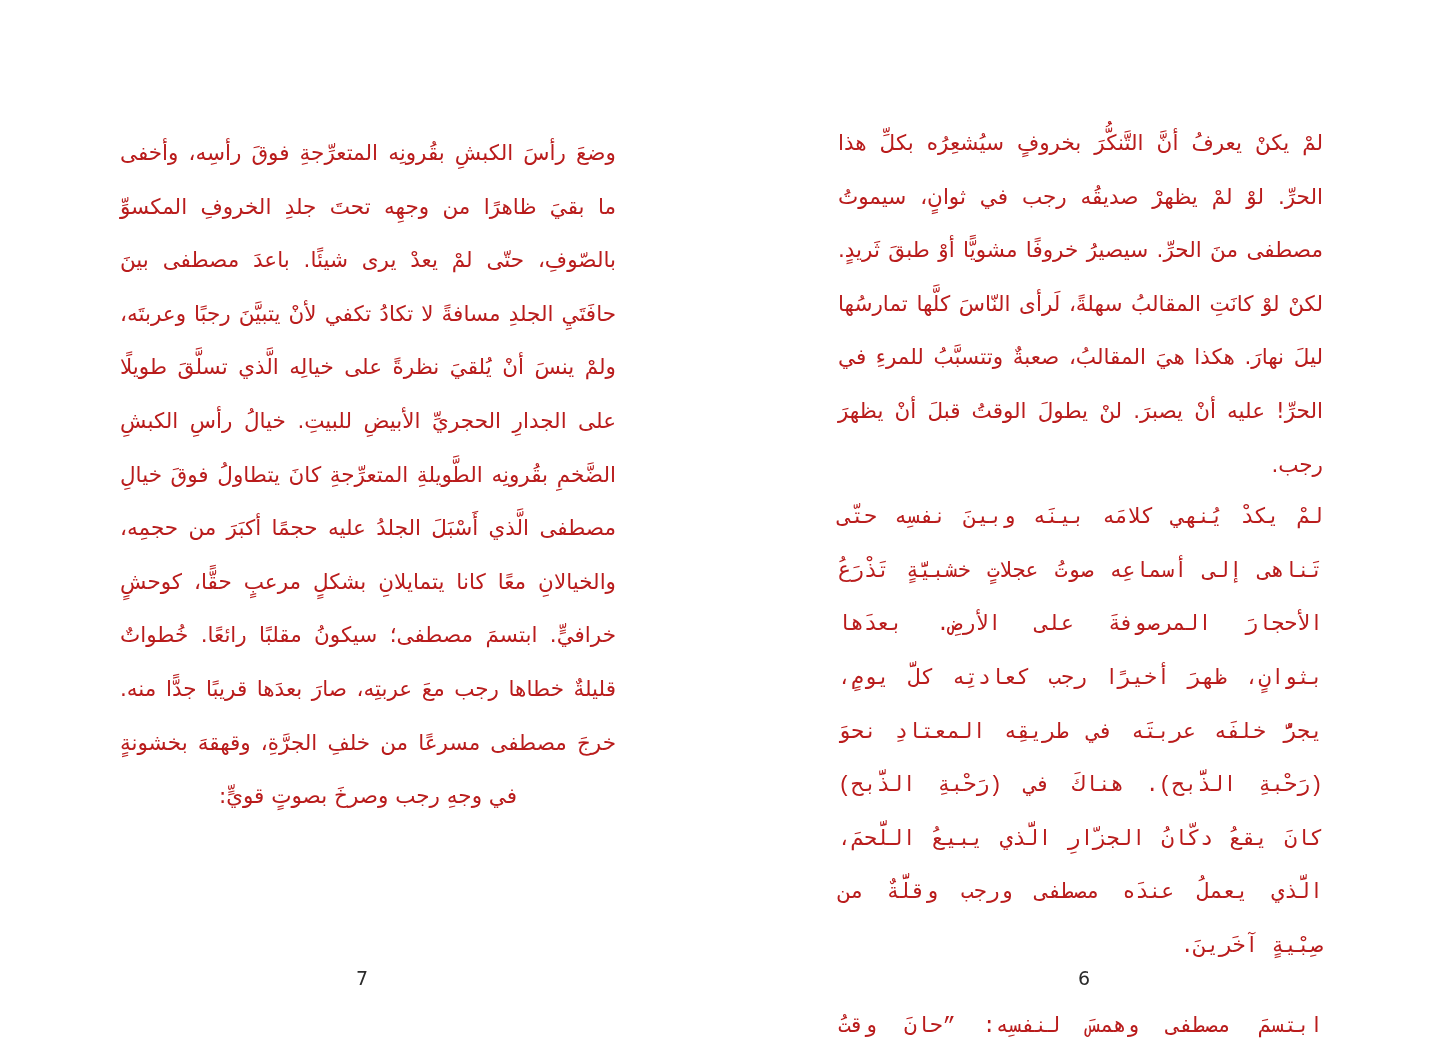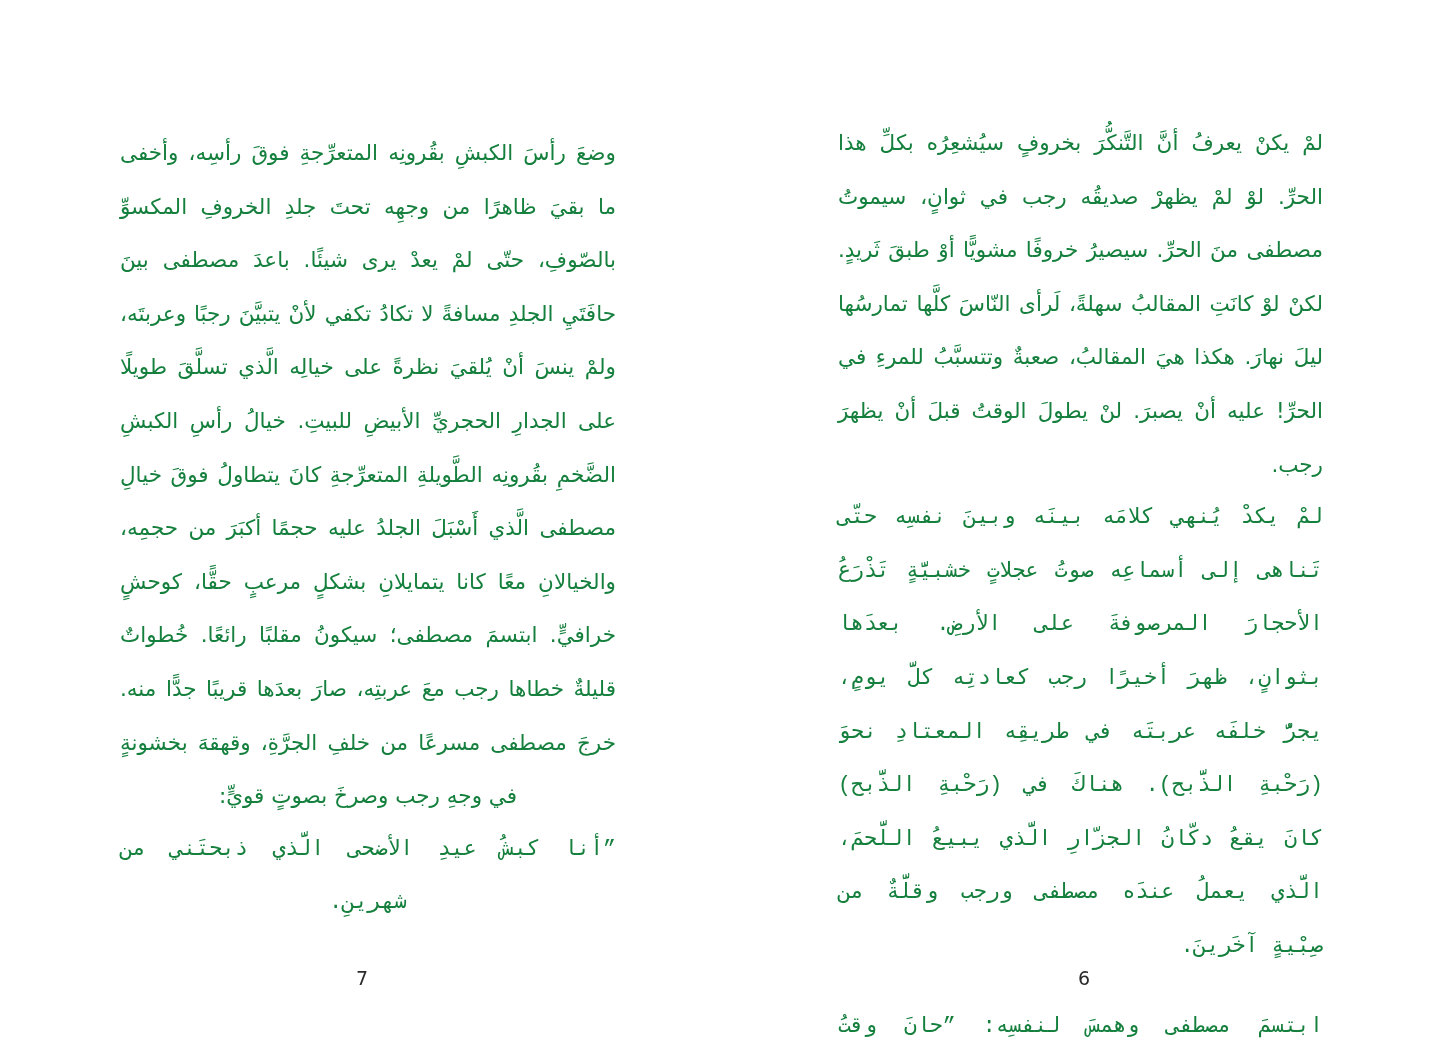--- a/index.html
+++ b/index.html
@@ -47,21 +47,21 @@
     width: 496px;
   }
 
   .textblock {
     direction: rtl;
     text-align: justify;
     text-align-last: right;
     text-justify: inter-word;
     font-size: 21.5px;
     line-height: 53.6px;
-    color: #15803d;
+    color: #b91c1c;
     font-family: "DejaVu Sans", "Liberation Sans", sans-serif;
     margin-left: 8px;
     -webkit-font-smoothing: antialiased;
   }
 
   .para {
     margin: 0;
     padding: 0;
     text-align: justify;
     text-align-last: right;
@@ -96,18 +96,17 @@
       <p class="para">لمْ يكنْ يعرفُ أنَّ التَّنكُّرَ بخروفٍ سيُشعِرُه بكلِّ هذا الحرِّ. لوْ لمْ يظهرْ صديقُه رجب في ثوانٍ، سيموتُ مصطفى منَ الحرِّ. سيصيرُ خروفًا مشويًّا أوْ طبقَ ثَريدٍ. لكنْ لوْ كانَتِ المقالبُ سهلةً، لَرأى النّاسَ كلَّها تمارسُها ليلَ نهارَ. هكذا هيَ المقالبُ، صعبةٌ وتتسبَّبُ للمرءِ في الحرِّ! عليه أنْ يصبرَ. لنْ يطولَ الوقتُ قبلَ أنْ يظهرَ رجب.</p>
       <p class="para">لمْ يكدْ يُنهي كلامَه بينَه وبينَ نفسِه حتّى تَناهى إلى أسماعِه صوتُ عجلاتٍ خشبيَّةٍ تَذْرَعُ الأحجارَ المرصوفةَ على الأرضِ. بعدَها بثوانٍ، ظهرَ أخيرًا رجب كعادتِه كلَّ يومٍ، يجرُّ خلفَه عربتَه في طريقِه المعتادِ نحوَ (رَحْبةِ الذَّبح). هناكَ في (رَحْبةِ الذَّبح) كانَ يقعُ دكّانُ الجزّارِ الَّذي يبيعُ اللَّحمَ، الَّذي يعملُ عندَه مصطفى ورجب وقلَّةٌ من صِبْيةٍ آخَرينَ.</p>
       <p class="para gap-before trail-center">ابتسمَ مصطفى وهمسَ لنفسِه: ”حانَ وقتُ المقلبِ“.</p>
     </div>
     <div class="folio">6</div>
   </div>
 
   <div class="page page-left">
     <div class="textblock">
       <p class="para trail-center">وضعَ رأسَ الكبشِ بقُرونِه المتعرِّجةِ فوقَ رأسِه، وأخفى ما بقيَ ظاهرًا من وجهِه تحتَ جلدِ الخروفِ المكسوِّ بالصّوفِ، حتّى لمْ يعدْ يرى شيئًا. باعدَ مصطفى بينَ حافَتَيِ الجلدِ مسافةً لا تكادُ تكفي لأنْ يتبيَّنَ رجبًا وعربتَه، ولمْ ينسَ أنْ يُلقيَ نظرةً على خيالِه الَّذي تسلَّقَ طويلًا على الجدارِ الحجريِّ الأبيضِ للبيتِ. خيالُ رأسِ الكبشِ الضَّخمِ بقُرونِه الطَّويلةِ المتعرِّجةِ كانَ يتطاولُ فوقَ خيالِ مصطفى الَّذي أَسْبَلَ الجلدُ عليه حجمًا أكبَرَ من حجمِه، والخيالانِ معًا كانا يتمايلانِ بشكلٍ مرعبٍ حقًّا، كوحشٍ خرافيٍّ. ابتسمَ مصطفى؛ سيكونُ مقلبًا رائعًا. خُطواتٌ قليلةٌ خطاها رجب معَ عربتِه، صارَ بعدَها قريبًا جدًّا منه. خرجَ مصطفى مسرعًا من خلفِ الجرَّةِ، وقهقهَ بخشونةٍ في وجهِ رجب وصرخَ بصوتٍ قويٍّ:</p>
-      <p class="para trail-center">”أنا كبشُ عيدِ الأضحى الَّذي ذبحتَني من شهرينِ.</p>
     </div>
     <div class="folio">7</div>
   </div>
 
 </div>
 
 </body></html>

